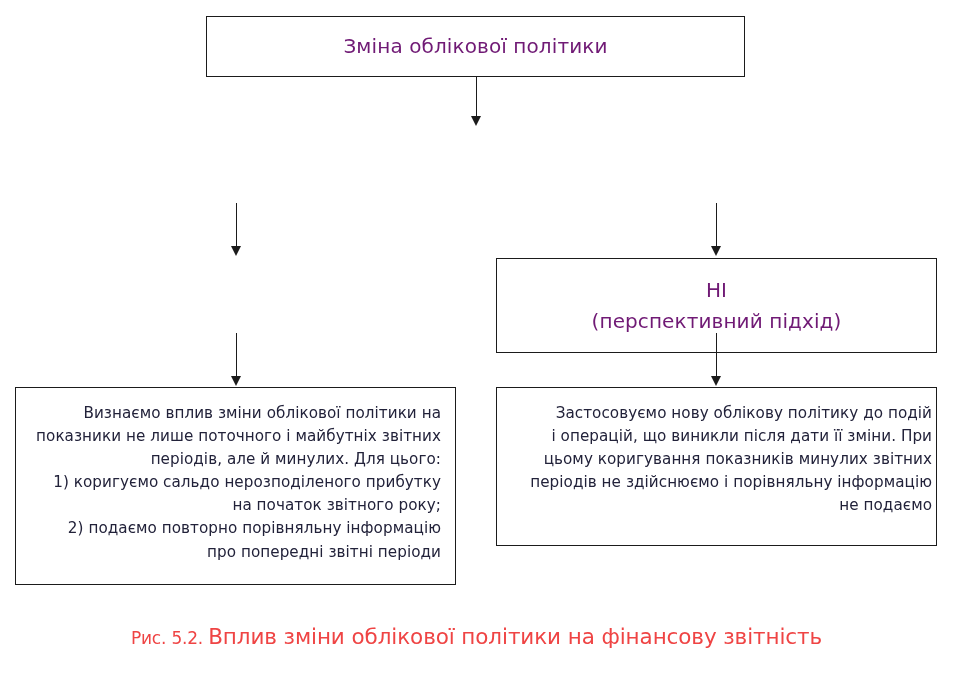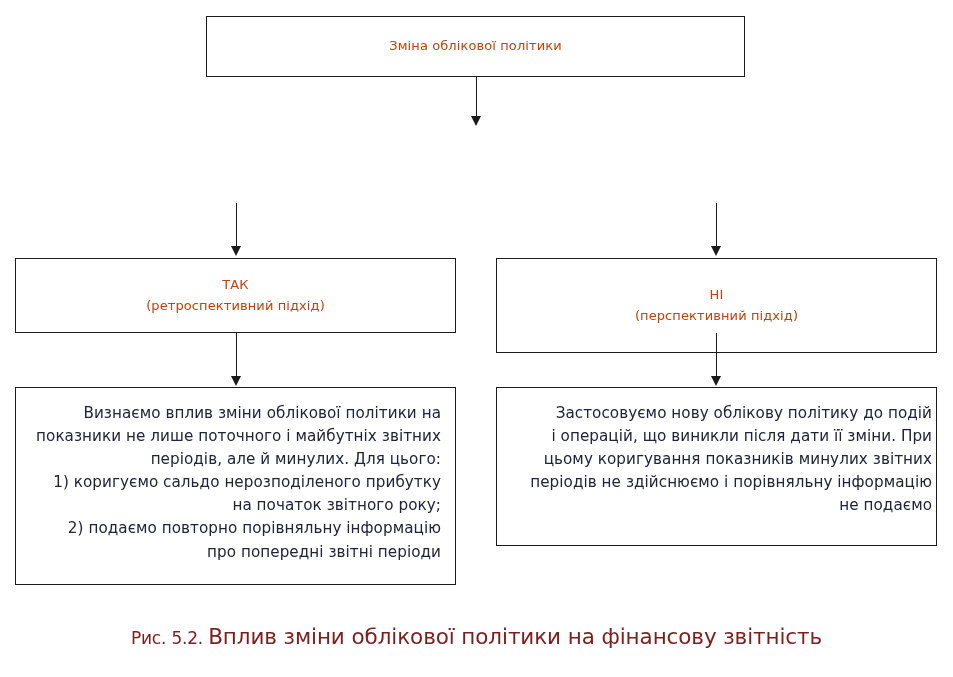--- a/index.html
+++ b/index.html
@@ -28,23 +28,23 @@
     display: flex;
     align-items: center;
     justify-content: center;
     text-align: center;
   }
   .box-left {
     display: block;
     text-align: right;
   }
   .txt {
-    font-size: 13px;
+    font-size: 20px;
     line-height: 1.55;
-    color: #c2410c;
+    color: #701a75;
     white-space: pre-line;
     letter-spacing: 0.1px;
     text-align: center;
   }
   .txt-body {
     font-size: 15.2px;
     line-height: 1.52;
     color: #22223a;
     white-space: pre-line;
     letter-spacing: 0.05px;
@@ -85,21 +85,21 @@
   #arrow5-line { left: 715.5px; top: 333px; height: 44px; }
   #arrow5-head { left: 710.6px; top: 376px; }
 
   
   #caption {
     position: absolute;
     left: 0;
     top: 624px;
     width: 953px;
     text-align: center;
-    color: #7f1d1d;
+    color: #ef4444;
     white-space: nowrap;
   }
   #caption .cap-num {
     font-size: 17px;
     letter-spacing: -0.2px;
   }
   #caption .cap-title {
     font-size: 21.5px;
     letter-spacing: -0.1px;
   }
@@ -122,24 +122,20 @@
   <div class="conn">
     <div class="conn-line" id="arrow2-line"></div>
     <div class="conn-head" id="arrow2-head"></div>
   </div>
 
   <div class="conn">
     <div class="conn-line" id="arrow3-line"></div>
     <div class="conn-head" id="arrow3-head"></div>
   </div>
 
-  <div class="box box-center" id="box-yes">
-    <span class="txt">ТАК
-(ретроспективний підхід)</span>
-  </div>
 
   <div class="box box-center" id="box-no">
     <span class="txt">НІ
 (перспективний підхід)</span>
   </div>
 
   <div class="conn">
     <div class="conn-line" id="arrow4-line"></div>
     <div class="conn-head" id="arrow4-head"></div>
   </div>

